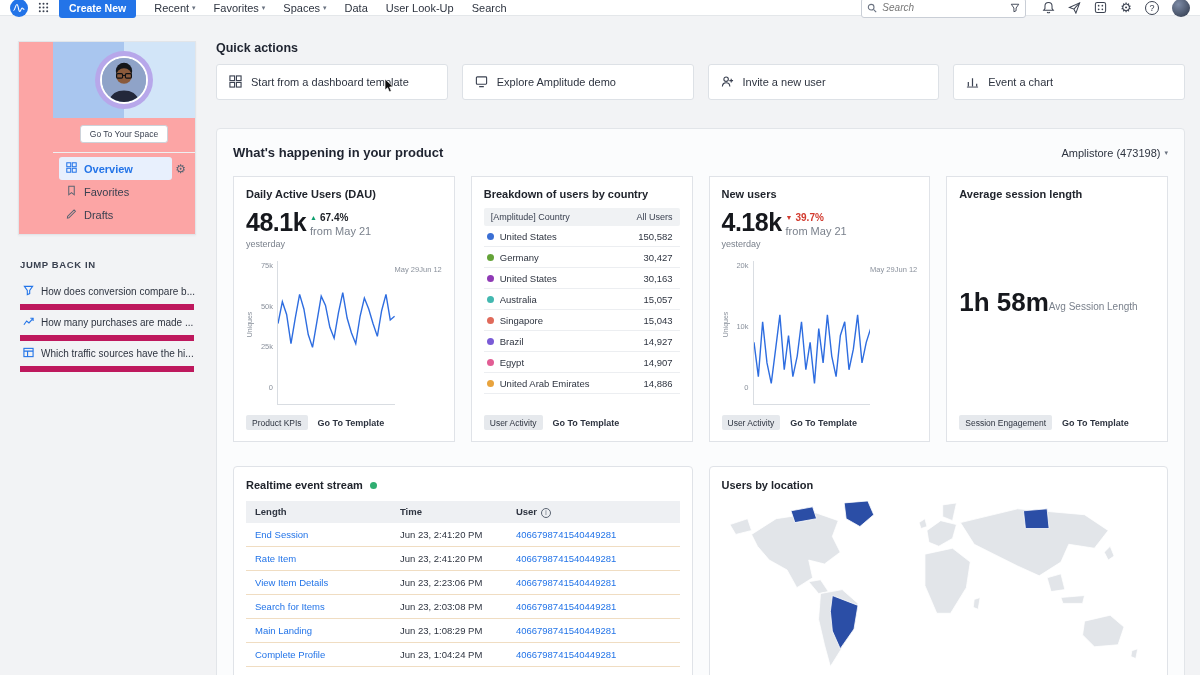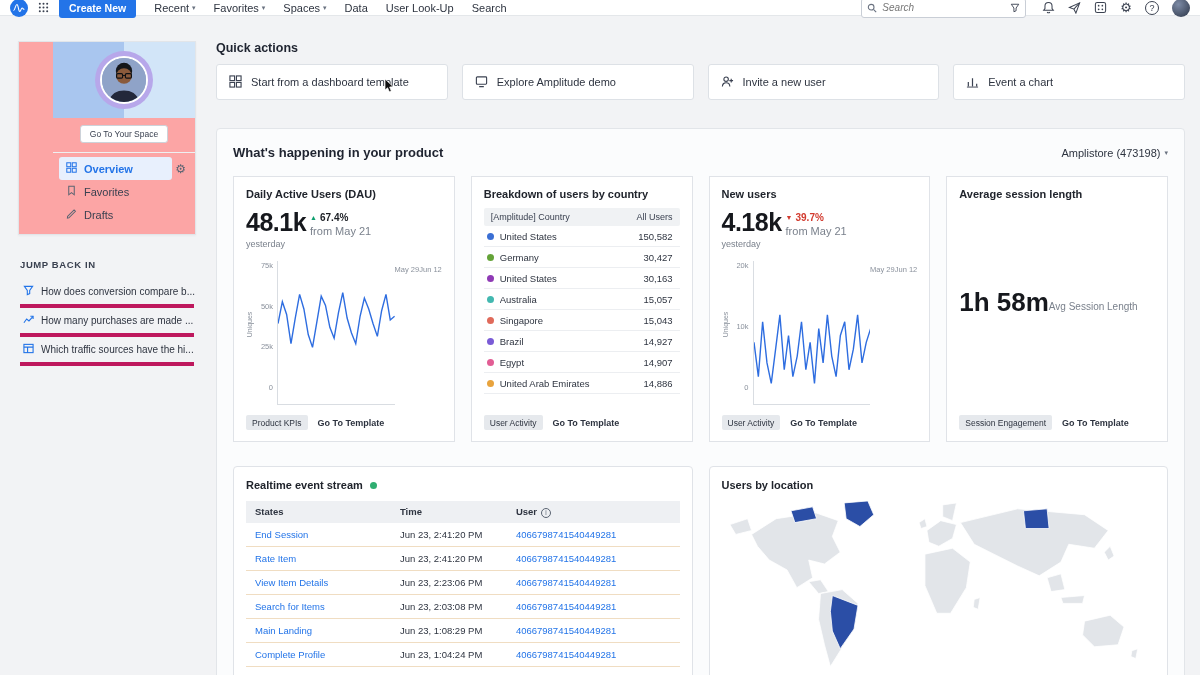--- a/index.html
+++ b/index.html
@@ -38,21 +38,21 @@
   .space-btn { font-size:8.5px; color:#3a4150; background:#fff; border:1px solid #cdd2d9; border-radius:3px; padding:3px 9px; font-family:inherit; cursor:pointer; }
   .menu { padding:4px 6px 8px; border-top:1px solid #eef0f2; }
   .menu-row { display:flex; align-items:center; }
   .menu-item { flex:1; display:flex; align-items:center; gap:7px; font-size:11px; color:#3a4150; padding:5px 7px; border-radius:3px; cursor:pointer; }
   .menu-item svg { flex-shrink:0; color:#5b6472; }
   .menu-item.active { background:#e8f0fd; color:#2374e8; font-weight:bold; }
   .menu-item.active svg { color:#2374e8; }
   .gear-side { color:#5b6472; padding:0 3px; cursor:pointer; font-size:12px; }
   .jump-back { margin-top:24px; padding:0 2px; }
   .jump-title { font-size:9.5px; font-weight:bold; letter-spacing:.6px; color:#3a4150; margin-bottom:9px; }
-  .jump-item { display:flex; align-items:center; gap:7px; font-size:10px; color:#2e3440; padding:6px 3px; border-bottom:4px solid #be185d; cursor:pointer; white-space:nowrap; }
+  .jump-item { display:flex; align-items:center; gap:7px; font-size:10px; color:#2e3440; padding:6px 3px; border-bottom:6px solid #be185d; cursor:pointer; white-space:nowrap; }
   .jump-item svg { flex-shrink:0; color:#2374e8; }
 
   
   .qa-title { font-size:12.5px; font-weight:bold; margin-bottom:9px; }
   .qa-row { display:flex; gap:14px; }
   .qa-card { flex:1; height:36px; background:#fff; border:1px solid #dde1e6; border-radius:3px; display:flex; align-items:center; gap:9px; padding:0 12px; font-size:11px; color:#2e3440; cursor:pointer; position:relative; white-space:nowrap; overflow:hidden; }
   .qa-card svg { color:#3b4251; flex-shrink:0; }
   .cursor-overlay { position:absolute; right:52px; top:14px; }
 
   
@@ -480,21 +480,21 @@
       </div>
 
       <div class="bottom">
 
         <div class="bcard">
           <div class="rt-title-row">
             <div class="card-title">Realtime event stream</div>
             <span class="live-dot"></span>
           </div>
           <div class="rt-head">
-            <span class="col-event">States</span>
+            <span class="col-event">Length</span>
             <span class="col-time">Time</span>
             <span class="col-user"><span>User</span><span class="info-i">i</span></span>
           </div>
           <div>
             <div class="rt-row">
                 <span class="col-event rt-link">End Session</span>
                 <span class="col-time">Jun 23, 2:41:20 PM</span>
                 <span class="col-user rt-link">4066798741540449281</span>
               </div>
             <div class="rt-row">

